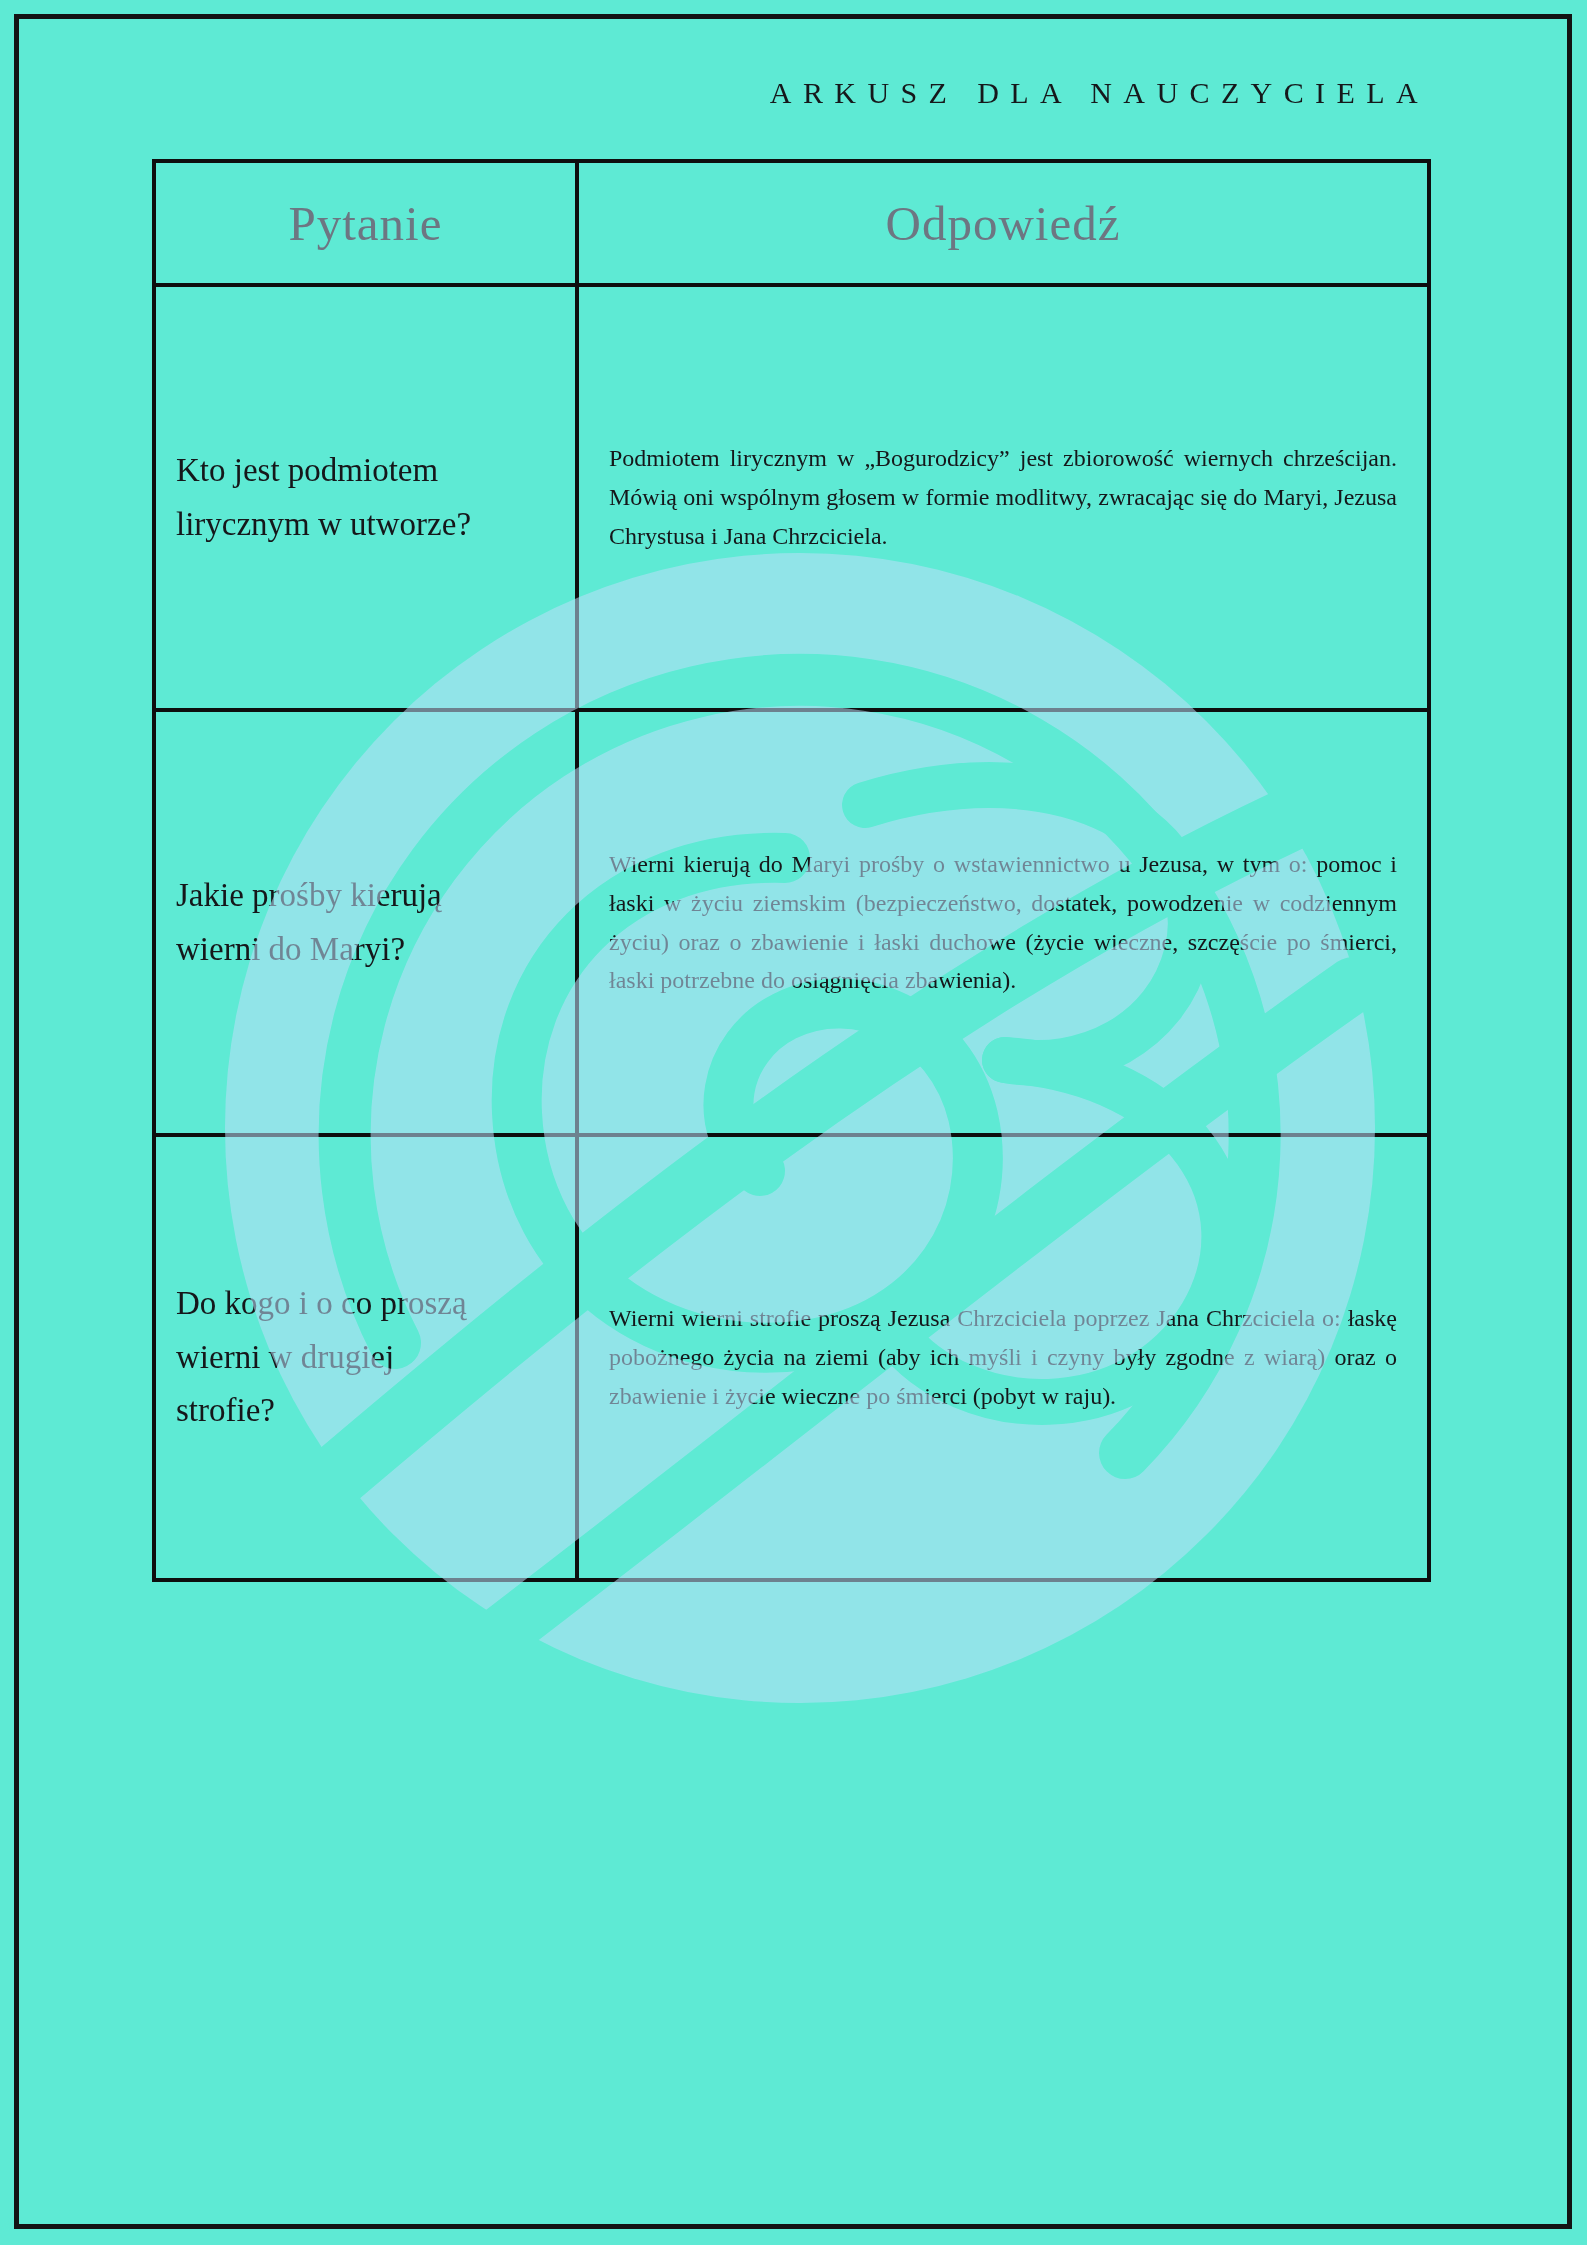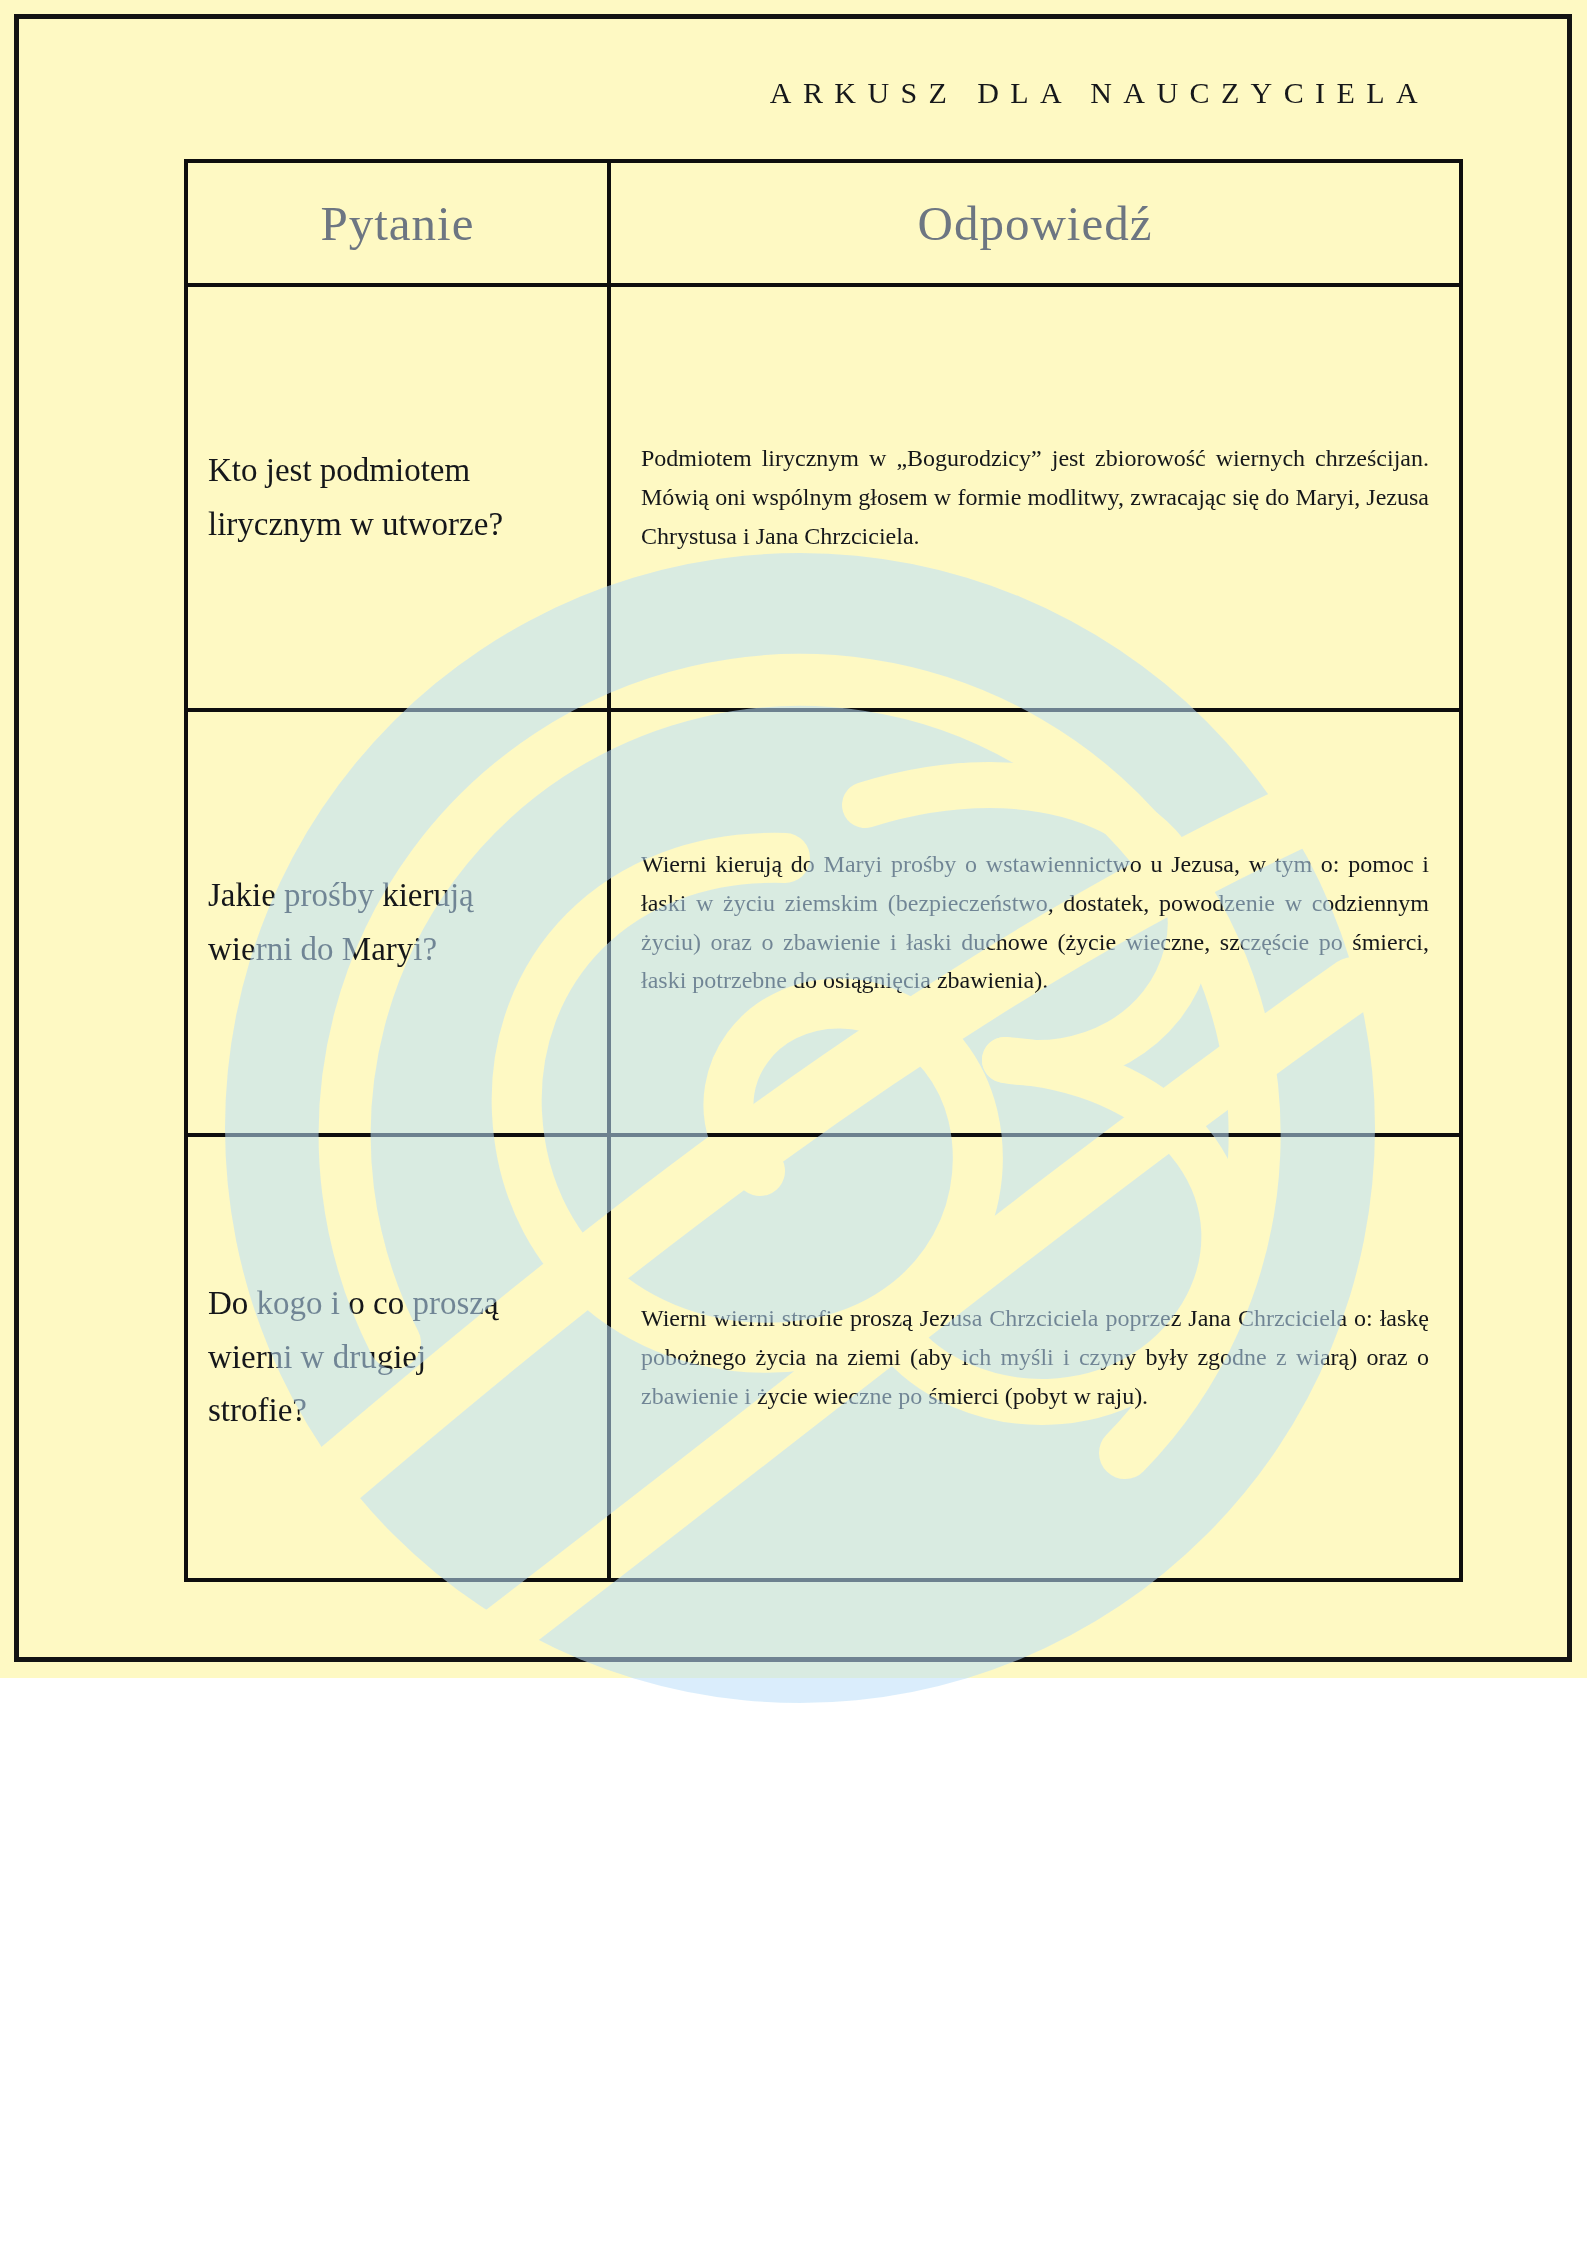--- a/index.html
+++ b/index.html
@@ -3,37 +3,36 @@
 <meta charset="utf-8">
 <style>
   html,body{margin:0;padding:0;background:#ffffff;}
   body{
     width:1587px;height:2245px;
     font-family:"Liberation Serif","DejaVu Serif",serif;
     color:#15171a;
     position:relative;
     overflow:hidden;
   }
-  .page{position:relative;width:1587px;height:1678px;background:#fef9c3;}
+  .page{position:relative;width:1587px;height:2245px;background:#5eead4;}
   .page-frame{
     position:absolute;left:14px;top:14px;right:15px;bottom:16px;
     border:5px solid #131313;
     pointer-events:none;
   }
   .doc-header{
     position:absolute;top:76px;right:158px;
     font-size:30px;letter-spacing:0.38em;
     color:#16181b;white-space:nowrap;
   }
   table.qa-table{
     position:absolute;left:152px;top:159px;
     width:1275px;
     border-collapse:collapse;table-layout:fixed;
     background:transparent;
-    margin-left:32px;
   }
   .qa-table th,.qa-table td{border:4px solid #0e0e0e;}
   .qa-table th{
     height:118px;
     font-size:49px;font-weight:normal;
     color:#6d7682;
     letter-spacing:1px;
     text-align:center;vertical-align:middle;
   }
   td.q-cell{

